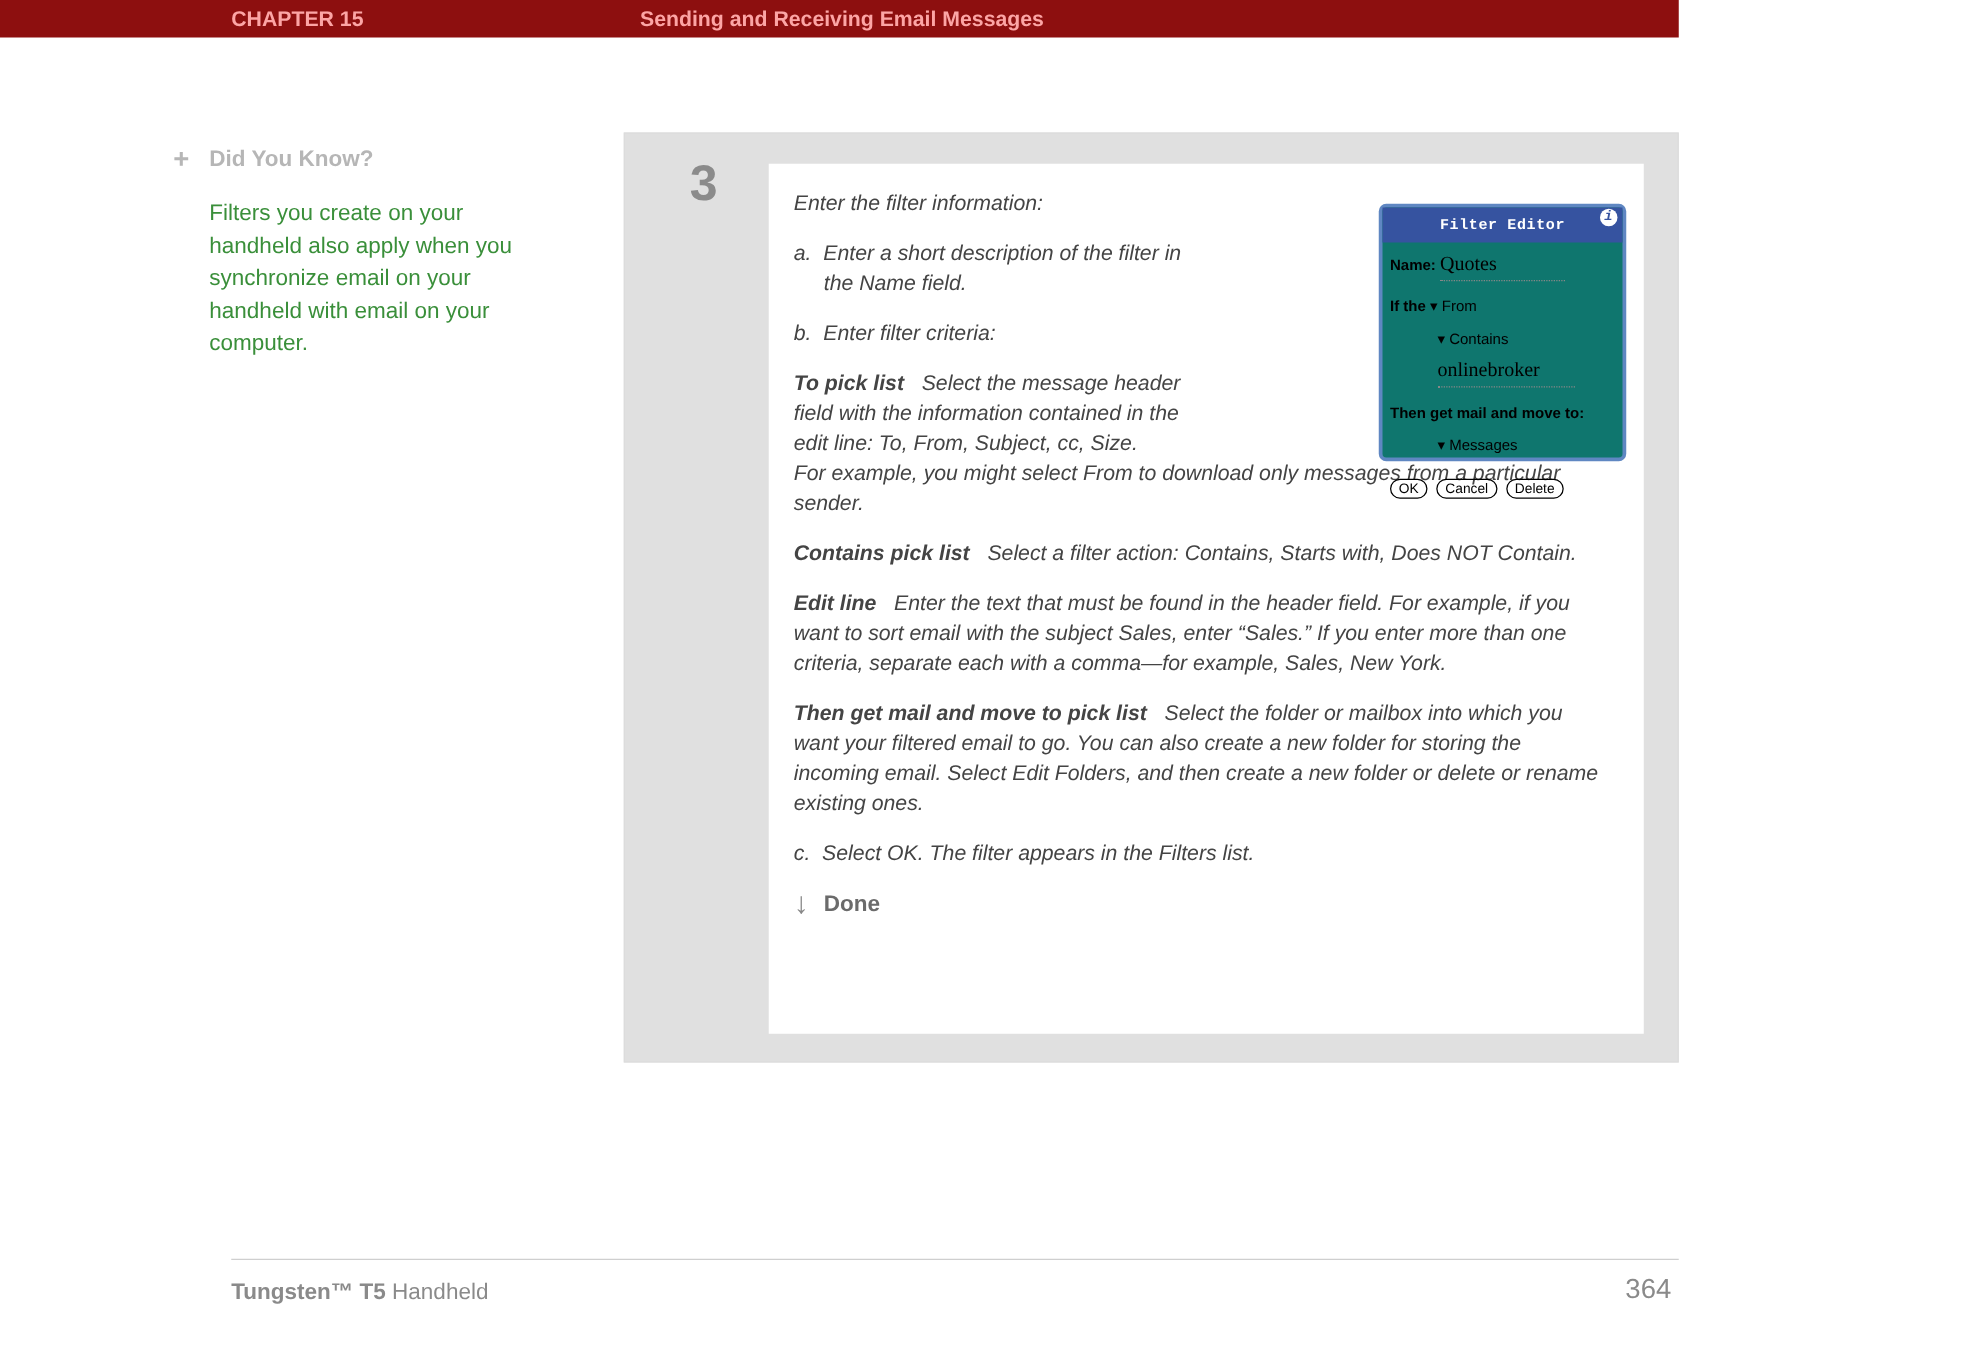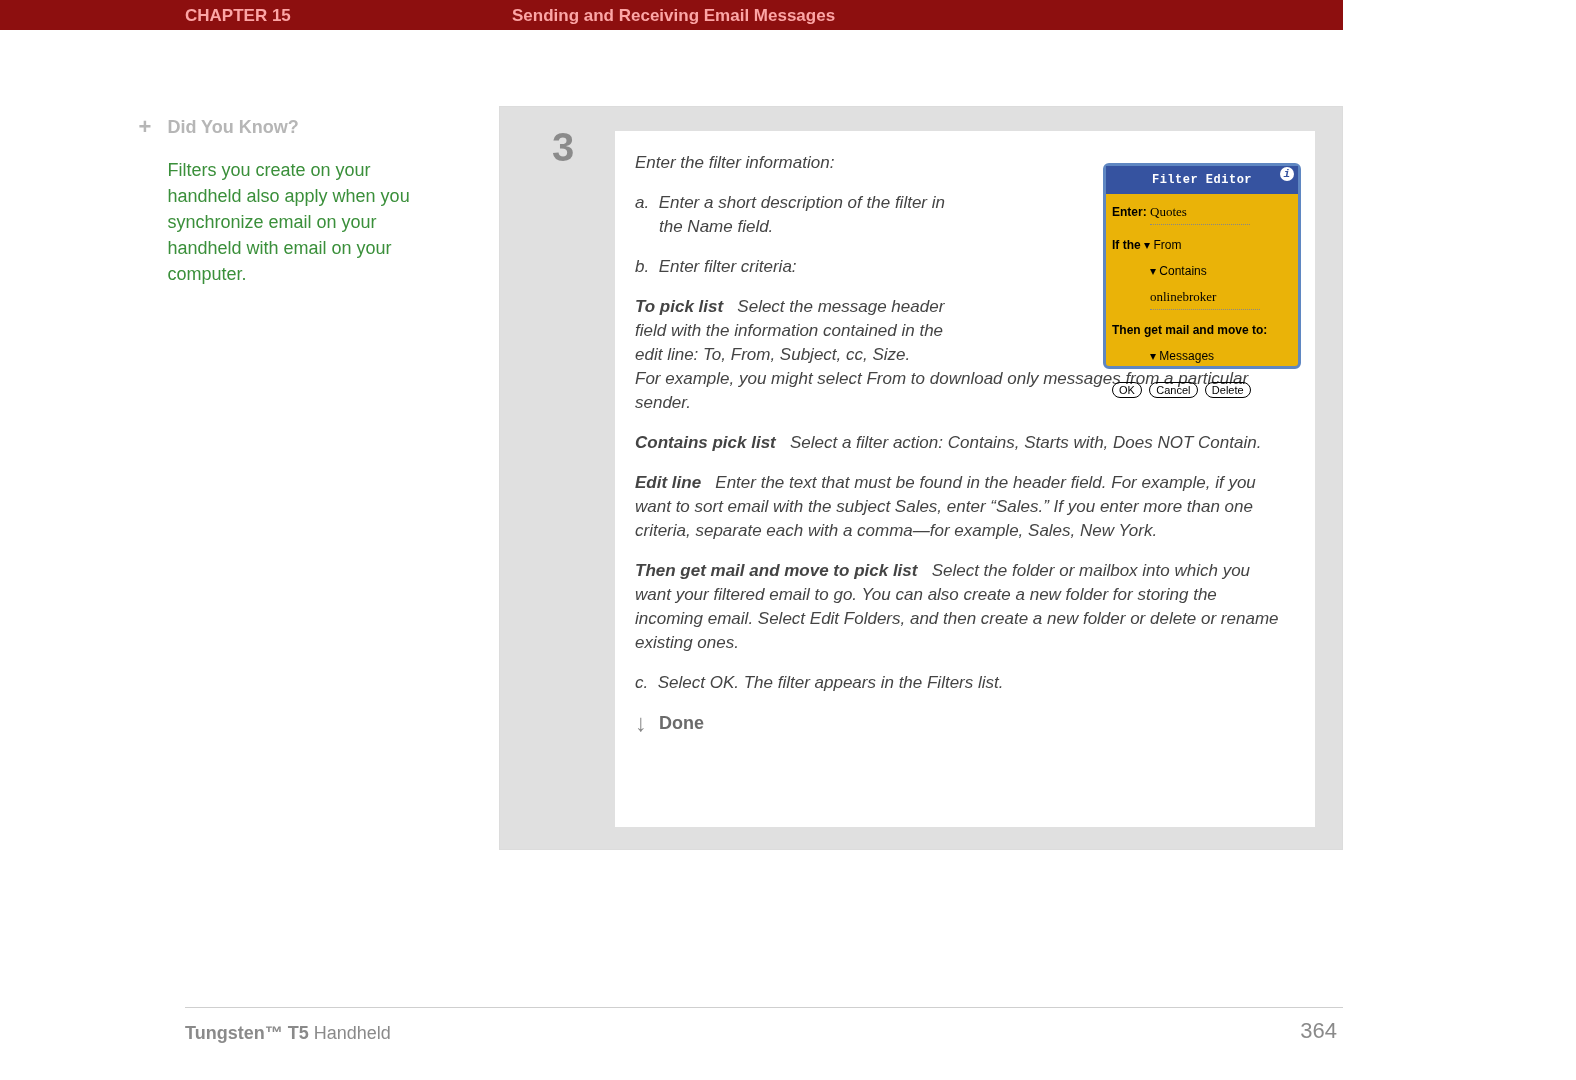--- a/index.html
+++ b/index.html
@@ -127,21 +127,21 @@
     font-size: 24px;
     line-height: 20px;
   }
   
   .mock {
     position: absolute;
     right: 14px;
     top: 32px;
     width: 192px;
     height: 200px;
-    background: #eab308;
+    background: #0f766e;
     border: 3px solid #5f87c2;
     border-radius: 6px;
     font-family: Tahoma, Arial, sans-serif;
     font-size: 12px;
     color: #000;
   }
   .mock .titlebar {
     background: #3653a0;
     color: #fff;
     font-weight: bold;
@@ -167,21 +167,21 @@
     line-height: 14px;
   }
   .mock .body { padding: 4px 6px; }
   .mock .row { margin: 2px 0; }
   .mock .lbl { font-weight: bold; }
   .mock .dotted {
     display: inline-block;
     border-bottom: 1px dotted #888;
     min-width: 100px;
     font-family: "Comic Sans MS", cursive;
-    font-size: 13px;
+    font-size: 16px;
   }
   .mock .drop::before { content: "▾ "; }
   .mock .btns { margin-top: 10px; }
   .mock .btn {
     display: inline-block;
     border: 1px solid #000;
     border-radius: 10px;
     padding: 0 6px;
     font-size: 11px;
     margin-right: 4px;
@@ -239,21 +239,21 @@
     <div class="step-no">3</div>
     <div class="step-body">
 
       <div class="mock">
         <div class="titlebar">
           <span>Filter Editor</span>
           <span class="info-icon">i</span>
         </div>
         <div class="body">
           <div class="row">
-            <span class="lbl">Enter:</span>
+            <span class="lbl">Name:</span>
             <span class="dotted">Quotes</span>
           </div>
           <div class="row" style="margin-top:8px;">
             <span class="lbl">If the</span>
             <span class="drop">From</span>
           </div>
           <div class="row" style="padding-left:38px;">
             <span class="drop">Contains</span>
           </div>
           <div class="row" style="padding-left:38px;">

